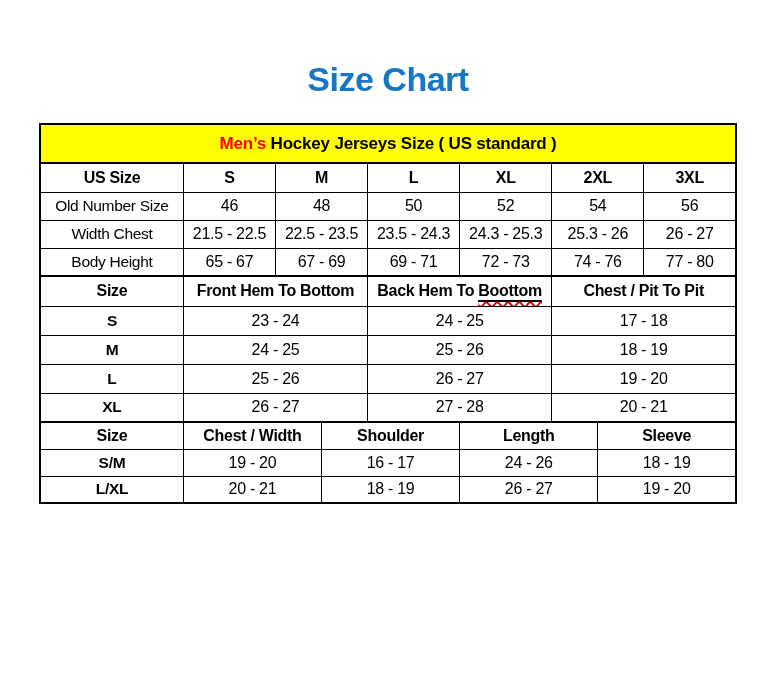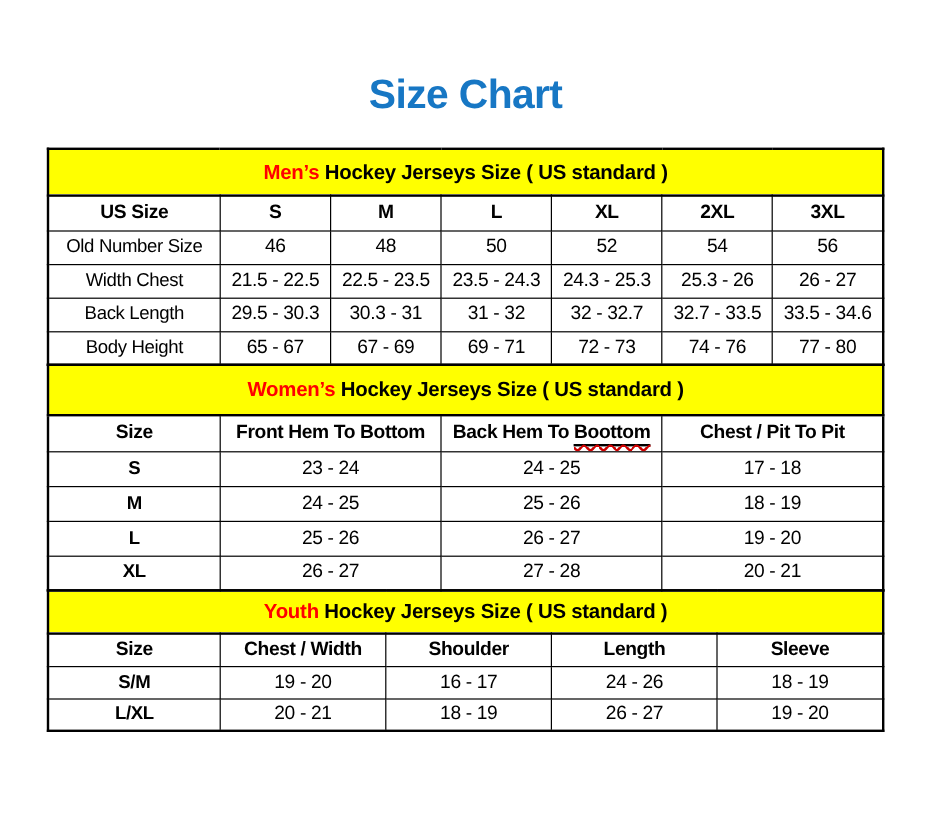--- a/index.html
+++ b/index.html
@@ -126,50 +126,38 @@
           <tr style="height: 28px;">
             <td class="label">Width Chest</td>
             <td class="val">21.5 - 22.5</td>
             <td class="val">22.5 - 23.5</td>
             <td class="val">23.5 - 24.3</td>
             <td class="val">24.3 - 25.3</td>
             <td class="val">25.3 - 26</td>
             <td class="val">26 - 27</td>
           </tr>
           <tr style="height: 28px;">
-            <td class="label">Back Length</td>
-            <td class="val">29.5 - 30.3</td>
-            <td class="val">30.3 - 31</td>
-            <td class="val">31 - 32</td>
-            <td class="val">32 - 32.7</td>
-            <td class="val">32.7 - 33.5</td>
-            <td class="val">33.5 - 34.6</td>
-          </tr>
-          <tr style="height: 28px;">
             <td class="label">Body Height</td>
             <td class="val">65 - 67</td>
             <td class="val">67 - 69</td>
             <td class="val">69 - 71</td>
             <td class="val">72 - 73</td>
             <td class="val">74 - 76</td>
             <td class="val">77 - 80</td>
           </tr>
         </tbody>
       </table>
       <table>
         <colgroup>
           <col style="width: 20.6%;">
           <col style="width: 26.4667%;">
           <col style="width: 26.4667%;">
           <col style="width: 26.4667%;">
         </colgroup>
         <tbody>
-          <tr>
-            <td colspan="4" class="band" style="height: 40px;"><span class="accent">Women’s</span><span> Hockey Jerseys Size ( US standard )</span></td>
-          </tr>
           <tr style="height: 30px;">
             <th class="hcell">Size</th>
             <th class="hcell">Front Hem To Bottom</th>
             <th class="hcell">Back Hem To <span class="miss"><span>Boottom</span></span></th>
             <th class="hcell">Chest / Pit To Pit</th>
           </tr>
           <tr style="height: 29px;">
             <td class="label bold">S</td>
             <td class="val">23 - 24</td>
             <td class="val">24 - 25</td>
@@ -197,23 +185,20 @@
       </table>
       <table>
         <colgroup>
           <col style="width: 20.6%;">
           <col style="width: 19.85%;">
           <col style="width: 19.85%;">
           <col style="width: 19.85%;">
           <col style="width: 19.85%;">
         </colgroup>
         <tbody>
-          <tr>
-            <td colspan="5" class="band" style="height: 34px;"><span class="accent">Youth</span><span> Hockey Jerseys Size ( US standard )</span></td>
-          </tr>
           <tr style="height: 27px;">
             <th class="hcell">Size</th>
             <th class="hcell">Chest / Width</th>
             <th class="hcell">Shoulder</th>
             <th class="hcell">Length</th>
             <th class="hcell">Sleeve</th>
           </tr>
           <tr style="height: 27px;">
             <td class="label bold">S/M</td>
             <td class="val">19 - 20</td>

